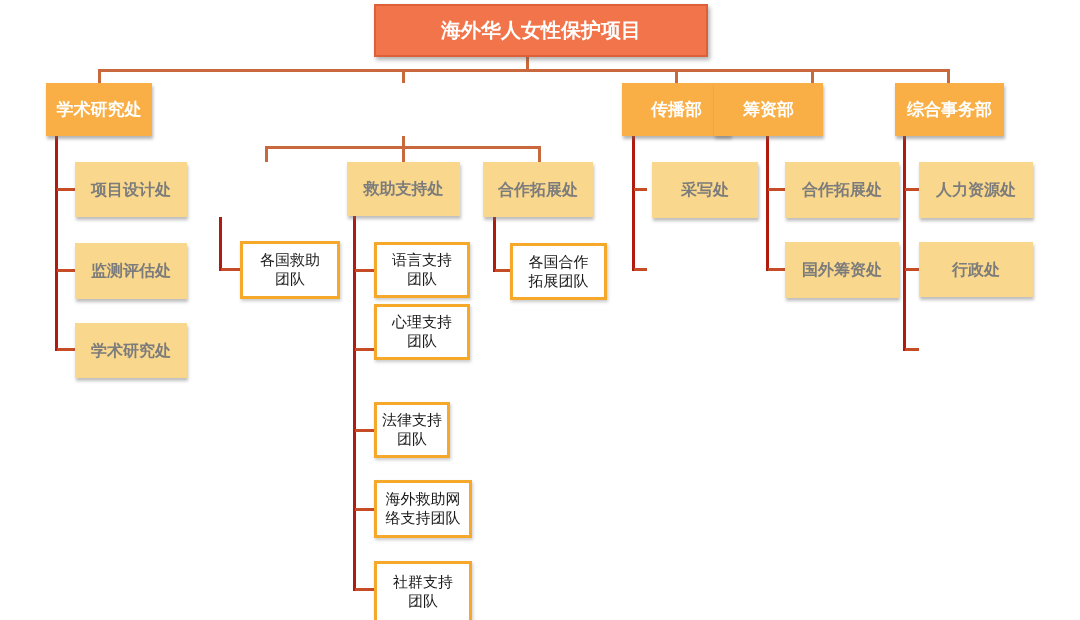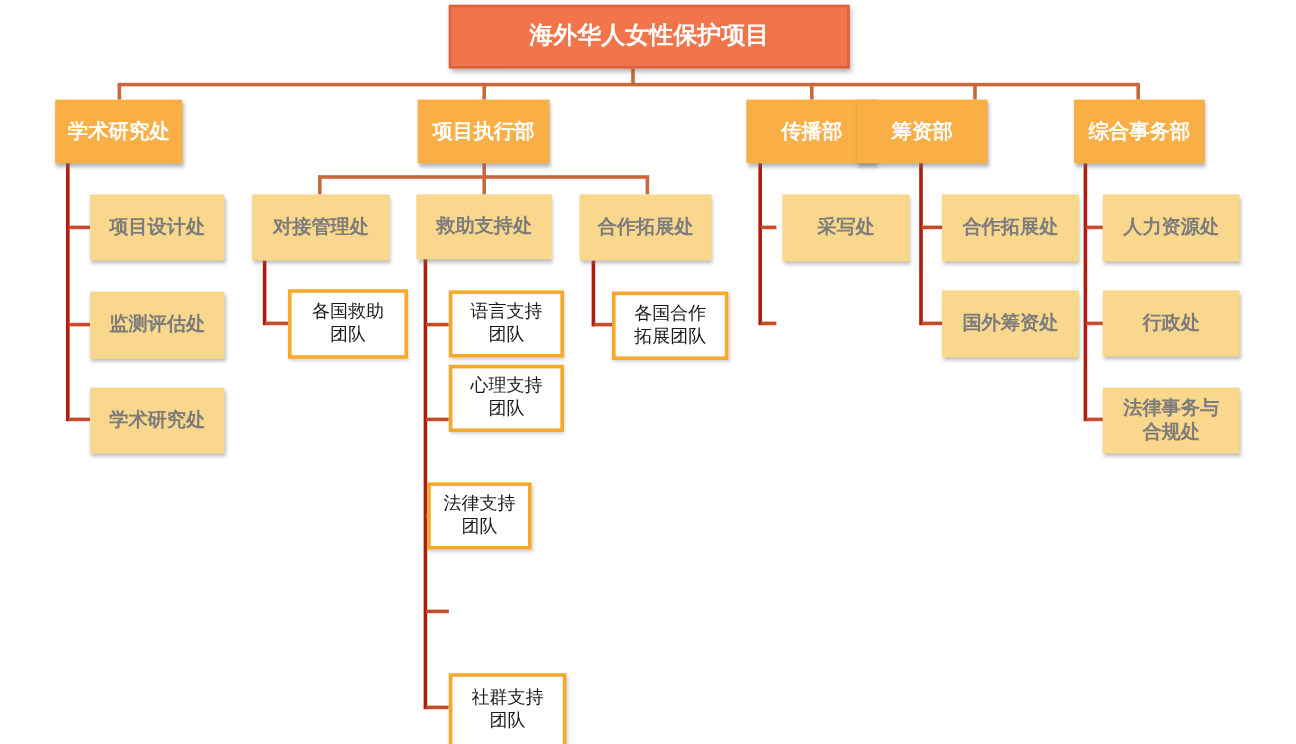--- a/index.html
+++ b/index.html
@@ -90,51 +90,49 @@
   <i class="ln stub" style="left:768px;top:268px;width:17px;height:3px"></i>
 
   <i class="ln trunk" style="left:903px;top:136px;width:3px;height:215px"></i>
   <i class="ln stub" style="left:905px;top:188px;width:14px;height:3px"></i>
   <i class="ln stub" style="left:905px;top:268px;width:14px;height:3px"></i>
   <i class="ln stub" style="left:905px;top:348px;width:14px;height:3px"></i>
 
   <div class="node root" style="left:374px;top:4px;width:334px;height:53px">海外华人女性保护项目</div>
 
   <div class="node dept" style="left:46px;top:83px;width:106px;height:53px">学术研究处</div>
-  <div class="node dept" style="left:348px;top:83px;width:110px;height:53px">项目执行部</div>
   <div class="node dept" style="left:622px;top:83px;width:109px;height:53px">传播部</div>
   <div class="node dept" style="left:714px;top:83px;width:109px;height:53px">筹资部</div>
   <div class="node dept" style="left:895px;top:83px;width:109px;height:53px">综合事务部</div>
 
   <div class="node office" style="left:75px;top:162px;width:112px;height:55px">项目设计处</div>
   <div class="node office" style="left:75px;top:243px;width:112px;height:56px">监测评估处</div>
   <div class="node office" style="left:75px;top:323px;width:112px;height:55px">学术研究处</div>
 
-  <div class="node office" style="left:210px;top:162px;width:115px;height:55px">对接管理处</div>
   <div class="node office" style="left:347px;top:162px;width:113px;height:54px">救助支持处</div>
   <div class="node office" style="left:483px;top:162px;width:110px;height:55px">合作拓展处</div>
 
   <div class="node office" style="left:652px;top:162px;width:106px;height:56px">采写处</div>
 
   <div class="node office" style="left:785px;top:162px;width:114px;height:56px">合作拓展处</div>
   <div class="node office" style="left:785px;top:242px;width:114px;height:56px">国外筹资处</div>
 
   <div class="node office" style="left:919px;top:162px;width:114px;height:56px">人力资源处</div>
   <div class="node office" style="left:919px;top:242px;width:114px;height:55px">行政处</div>
-  <div class="node office" style="left:919px;top:323px;width:114px;height:55px">法律事务与
-合规处</div>
 
   <div class="node team" style="left:240px;top:241px;width:100px;height:58px">各国救助
 团队</div>
 
   <div class="node team" style="left:374px;top:242px;width:96px;height:56px">语言支持
 团队</div>
   <div class="node team" style="left:374px;top:304px;width:96px;height:56px">心理支持
 团队</div>
-  <div class="node team" style="left:356px;top:402px;width:87px;height:56px">法律支持
+  <div class="node team" style="left:374px;top:402px;width:76px;height:56px">法律支持
 团队</div>
+  <div class="node team" style="left:374px;top:480px;width:98px;height:58px">海外救助网
+络支持团队</div>
   <div class="node team" style="left:374px;top:561px;width:98px;height:62px">社群支持
 团队</div>
 
   <div class="node team" style="left:510px;top:243px;width:97px;height:57px">各国合作
 拓展团队</div>
 
 </div>
 
 </body></html>

